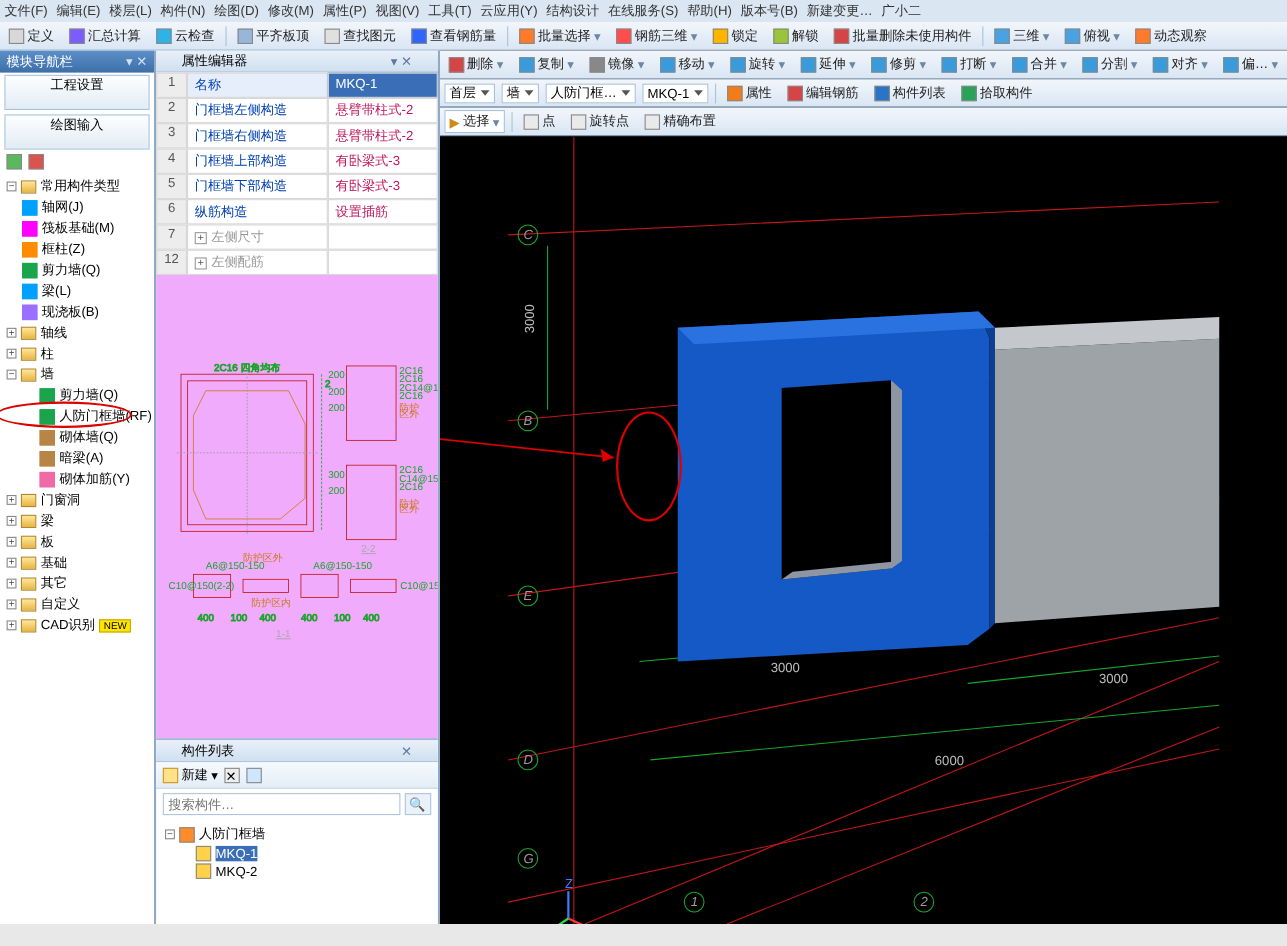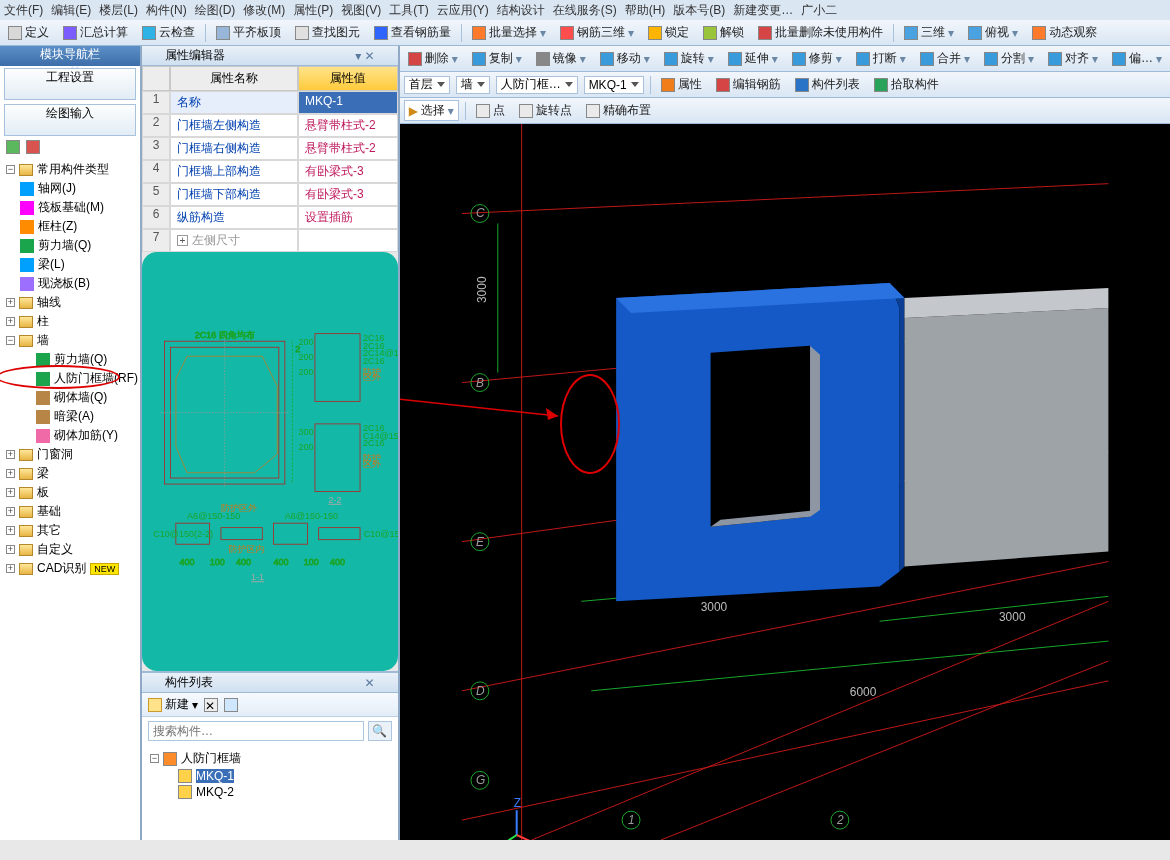--- a/index.html
+++ b/index.html
@@ -16,21 +16,21 @@
   
   .sq { width: 14px; height: 14px; display: inline-block; border: 1px solid #888; }
 
   
   .frame { display: flex; height: 794px; }
   .left  { width: 178px; display: flex; flex-direction: column; border-right: 2px solid #8fa9c7; background: #fff; }
   .middle{ width: 340px; display: flex; flex-direction: column; border-right: 2px solid #8fa9c7; }
   .right { flex: 1; display: flex; flex-direction: column; background: #000; position: relative; }
 
   
-  .panel-title { height: 20px; background: linear-gradient(#5c8fc7,#3d6ea9); color: #fff; display: flex; align-items: center; padding: 0 22px; justify-content: space-between; flex-direction: column; }
+  .panel-title { height: 20px; background: linear-gradient(#5c8fc7,#3d6ea9); color: #fff; display: flex; align-items: center; padding: 0 6px; justify-content: space-between; }
   .tabbtn { height: 32px; background: linear-gradient(#fdfefe,#e2ecf5); border: 1px solid #a8c2dd; display: flex; align-items: flex-start; justify-content: center; margin: 2px 4px; cursor: pointer; }
   .tree { flex: 1; overflow: auto; background: #fff; padding: 4px 2px; }
   .tree-row { display: flex; align-items: center; gap: 4px; padding: 1px 0; cursor: pointer; white-space: nowrap; }
   .tree .lvl1 { padding-left: 4px; }
   .tree .lvl2 { padding-left: 18px; }
   .tree .lvl3 { padding-left: 34px; }
   .folder { width: 14px; height: 12px; background: linear-gradient(#ffe79a,#e7b544); border: 1px solid #b4882a; display: inline-block; }
   .expander { width: 9px; height: 9px; border: 1px solid #888; display: inline-flex; align-items: center; justify-content: center; font-size: 9px; line-height: 1; color: #444; background: #fff; }
   .sel-oval { position: relative; }
   .sel-oval::after { content: ""; position: absolute; left: -6px; top: -4px; width: 120px; height: 20px; border: 2px solid #d00; border-radius: 50%/50%; pointer-events: none; }
@@ -46,21 +46,21 @@
   .prop-row { display: flex; }
   .prop-row .c0 { width: 28px; background: #ededed; border: 1px solid #d8d8d8; text-align: center; color: #555; }
   .prop-row .c1 { width: 128px; border: 1px solid #d8d8d8; padding: 2px 6px; color: #0040b0; }
   .prop-row .c2 { flex: 1; border: 1px solid #d8d8d8; padding: 2px 6px; color: #be185d; }
   .prop-row.selrow .c1 { background: #e7eefb; }
   .prop-row.selrow .c2 { background: #3a6fb7; color: #fff; }
   .mini-exp { width: 11px; height: 11px; border: 1px solid #999; display: inline-flex; align-items: center; justify-content: center; font-size: 10px; color: #555; margin-right: 4px; }
   .prop-row .c1.grey { color: #999; }
 
   
-  .detail { flex: 1; background: #14b8a6; position: relative; overflow: hidden; border-radius: 15px; }
+  .detail { flex: 1; background: #f0abfc; position: relative; overflow: hidden; }
   .detail svg { width: 100%; height: 100%; }
 
   
   .clist { background: #fff; border-top: 2px solid #9fbad6; }
   .clist-bar { height: 24px; display: flex; align-items: center; gap: 6px; padding: 0 6px; background: linear-gradient(#f6faff,#e3edf7); border-bottom: 1px solid #bcd0e4; }
   .clist-search { display: flex; padding: 4px 6px; gap: 4px; }
   .clist-search input { flex: 1; border: 1px solid #adc6df; padding: 2px 4px; }
   .clist-search .go { width: 24px; border: 1px solid #adc6df; background: #eaf1f9; display: flex; align-items: center; justify-content: center; cursor: pointer; }
   .clist-tree { padding: 4px 8px 40px; }
   .clist-tree .sel { background: #3a6fb7; color: #fff; }
@@ -219,25 +219,20 @@
         <div class="tree-row lvl1"><span class="expander">+</span><span class="folder"></span> CAD识别 <span class="new-badge">NEW</span></div>
       </div>
   </div>
 
   <div class="middle">
     <div class="prop-title">
       <span>属性编辑器</span>
       <span style="color:#5c7aa0">▾ ✕</span>
     </div>
     <div class="prop-grid">
-      <div class="prop-head">
-        <div class="c0"></div>
-        <div class="c1">属性名称</div>
-        <div class="c2">属性值</div>
-      </div>
       <div id="proprows">
           <div class="prop-row selrow">
             <div class="c0">1</div>
             <div class="c1">名称</div>
             <div class="c2">MKQ-1</div>
           </div>
           <div class="prop-row">
             <div class="c0">2</div>
             <div class="c1">门框墙左侧构造</div>
             <div class="c2">悬臂带柱式-2</div>
@@ -258,20 +253,25 @@
             <div class="c2">有卧梁式-3</div>
           </div>
           <div class="prop-row">
             <div class="c0">6</div>
             <div class="c1">纵筋构造</div>
             <div class="c2">设置插筋</div>
           </div>
           <div class="prop-row">
             <div class="c0">7</div>
             <div class="c1 grey"><span class="mini-exp">+</span>左侧尺寸</div>
+            <div class="c2"></div>
+          </div>
+          <div class="prop-row">
+            <div class="c0">12</div>
+            <div class="c1 grey"><span class="mini-exp">+</span>左侧配筋</div>
             <div class="c2"></div>
           </div>
         </div>
     </div>
 
     <div class="detail">
       <svg viewBox="0 0 340 360">
 
         <rect x="30" y="20" width="160" height="190" fill="none" stroke="#c01818" stroke-width="1"></rect>
         <rect x="38" y="28" width="144" height="174" fill="none" stroke="#c01818"></rect>

